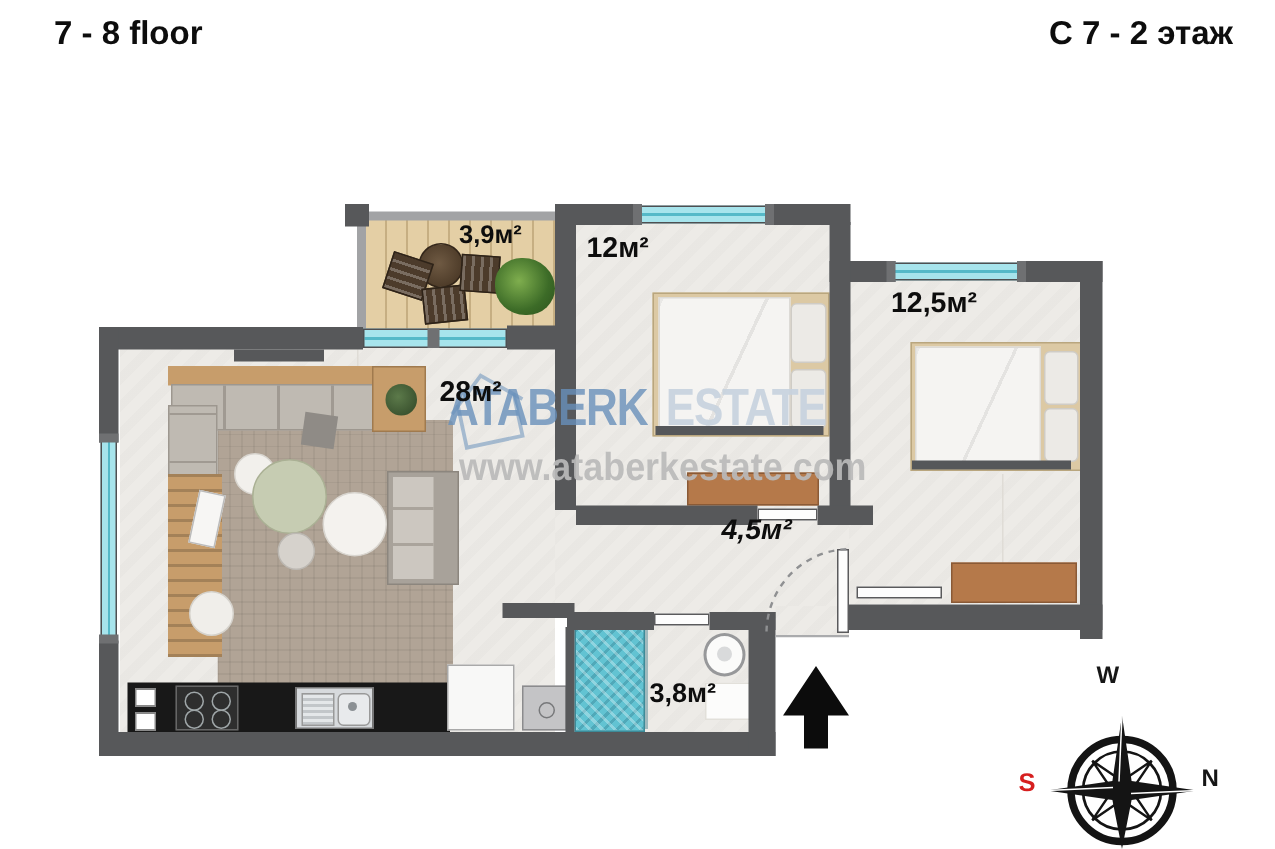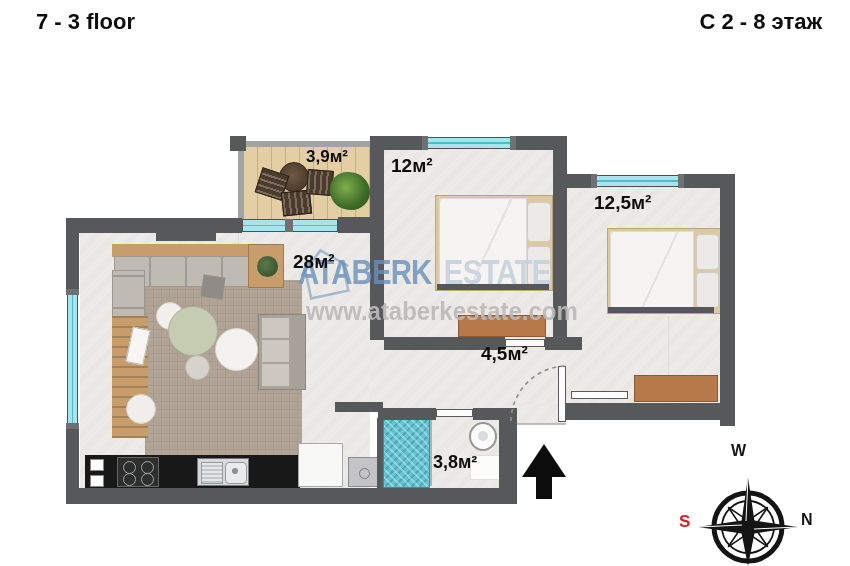--- a/index.html
+++ b/index.html
@@ -24,24 +24,24 @@
   #hdrL{position:absolute;left:36px;top:6px;font-size:22px;line-height:31px;font-weight:700;color:#0d0d0d;}
   #hdrR{position:absolute;right:28px;top:6px;font-size:22px;line-height:31px;font-weight:700;color:#0d0d0d;text-align:right;}
   .compass-label{position:absolute;font-weight:700;color:#161616;z-index:9;}
 </style>
 </head>
 <body>
 
 <div id="canvas">
 
   <div id="hdrL">
-    <div>7 - 3 floor</div>
+    <div>7 - 8 floor</div>
   </div>
   <div id="hdrR">
-    <div>С 2 - 8 этаж</div>
+    <div>С 7 - 2 этаж</div>
   </div>
 
   <div class="floor" style="left:80px;top:230px;width:290px;height:259px;"></div>
   <div class="floor" style="left:384px;top:148px;width:169px;height:192px;"></div>
   <div class="floor" style="left:566px;top:186px;width:154px;height:217px;"></div>
   <div class="floor" style="left:370px;top:337px;width:196px;height:75px;"></div>
   <div class="floor" style="left:517px;top:404px;width:49px;height:20px;"></div>
   <div class="floor" style="left:383px;top:412px;width:116px;height:78px;"></div>
   <div class="seam" style="left:238px;top:233px;width:1px;height:254px;"></div>
   <div class="seam" style="left:668px;top:316px;width:1px;height:86px;"></div>
@@ -196,16 +196,16 @@
     </g>
   </svg>
   <div class="compass-label" style="left:731px;top:442px;font-size:16px;">W</div>
   <div class="compass-label" style="left:801px;top:511px;font-size:16px;">N</div>
   <div class="compass-label" style="left:679px;top:512px;font-size:17px;color:#d61f1f;">S</div>
 
   <div class="label" style="left:306px;top:147px;font-size:17px;">3,9м²</div>
   <div class="label" style="left:391px;top:155px;font-size:19px;">12м²</div>
   <div class="label" style="left:594px;top:192px;font-size:19px;">12,5м²</div>
   <div class="label" style="left:293px;top:251px;font-size:19px;">28м²</div>
-  <div class="label" style="left:481px;top:343px;font-size:19px;">4,5м²</div>
+  <div class="label" style="left:481px;top:343px;font-size:19px;font-style:italic;">4,5м²</div>
   <div class="label" style="left:433px;top:452px;font-size:18px;">3,8м²</div>
 
 </div>
 
 </body></html>

